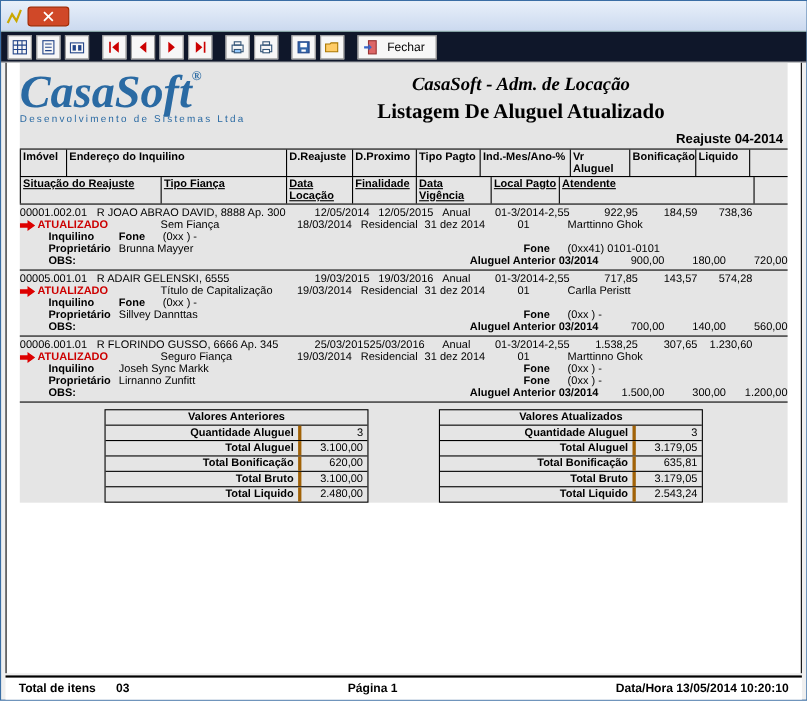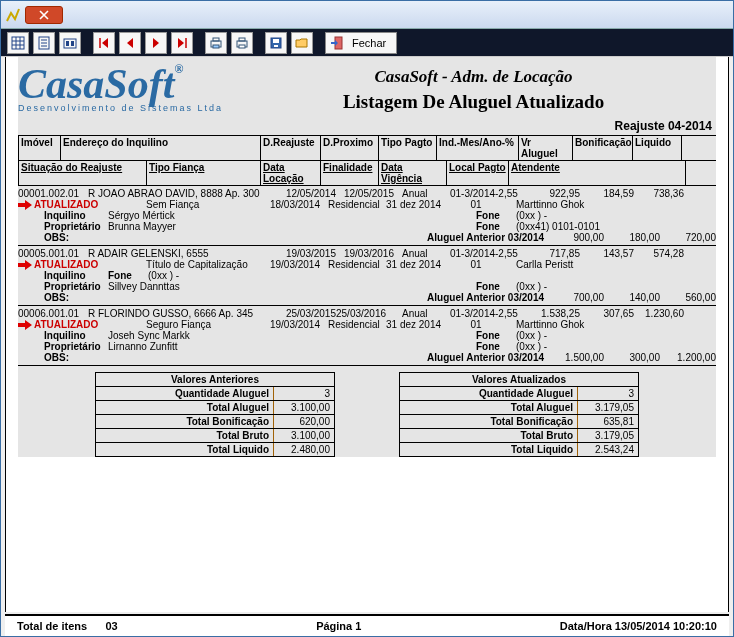--- a/index.html
+++ b/index.html
@@ -38,21 +38,21 @@
   .arrow-cell{ width:16px; display:flex; align-items:center;}
   .arrow { width:14px; height:10px; }
   .arrow polygon{ fill:#d00; }
   .lbl-b { font-weight:bold; }
   .hr { border-bottom:1px solid #000; margin-top:2px; }
   .summary-row { display:flex; justify-content:space-around; margin-top:6px; gap:30px; padding:0 60px;}
   .sum-table { border:1px solid #000; font-size:10px; width:240px;}
   .sum-table .st-head{ text-align:center; font-weight:bold; border-bottom:1px solid #000; padding:1px;}
   .sum-table .st-row{ display:flex; border-bottom:1px solid #000;}
   .sum-table .st-row:last-child{border-bottom:none;}
-  .sum-table .st-l{ flex:1; text-align:right; font-weight:bold; padding:1px 4px; border-right:1px solid #a16207;}
+  .sum-table .st-l{ flex:1; text-align:right; font-weight:bold; padding:1px 4px; border-right:3px solid #a16207;}
   .sum-table .st-v{ width:60px; text-align:right; padding:1px 4px;}
   .statusbar { position:absolute; bottom:0; left:0; right:0; height:22px; border-top:2px solid #000; display:flex; align-items:center; font-weight:bold; font-size:11px; padding:0 12px; background:#fff; margin:0 4px;}
   .statusbar .sb-mid{ flex:1; text-align:center;}
   .obs-line { display:flex; }
   .obs-line .o-l { font-weight:bold; width:100px; padding-left:26px;}
   .obs-line .o-r { flex:1; text-align:right; font-weight:bold; padding-right:4px;}
   .obs-line .o-v1 { width:56px; text-align:right;}
   .obs-line .o-v2 { width:56px; text-align:right;}
   .obs-line .o-v3 { width:56px; text-align:right;}
   .fone-line { display:flex; }
@@ -224,21 +224,20 @@
               <span class="red" style="width:112px">ATUALIZADO</span>
               <span style="width:114px">Sem Fiança</span>
               <span style="width:60px;text-align:right">18/03/2014</span>
               <span style="width:66px;padding-left:8px">Residencial</span>
               <span style="width:70px">31 dez 2014</span>
               <span style="width:40px;text-align:center">01</span>
               <span style="width:160px;padding-left:20px">Marttinno Ghok</span>
             </div>
             <div class="fone-line">
               <span class="f-lbl">Inquilino</span>
-              <span class="f-name">Sérgyo Mértick</span>
               <span class="f-fone-l">Fone</span>
               <span class="f-fone-v">(0xx  )    -</span>
             </div>
             <div class="fone-line">
               <span class="f-lbl">Proprietário</span>
               <span class="f-name">Brunna Mayyer</span>
               <span class="f-fone-l">Fone</span>
               <span class="f-fone-v">(0xx41) 0101-0101</span>
             </div>
             <div class="obs-line">

